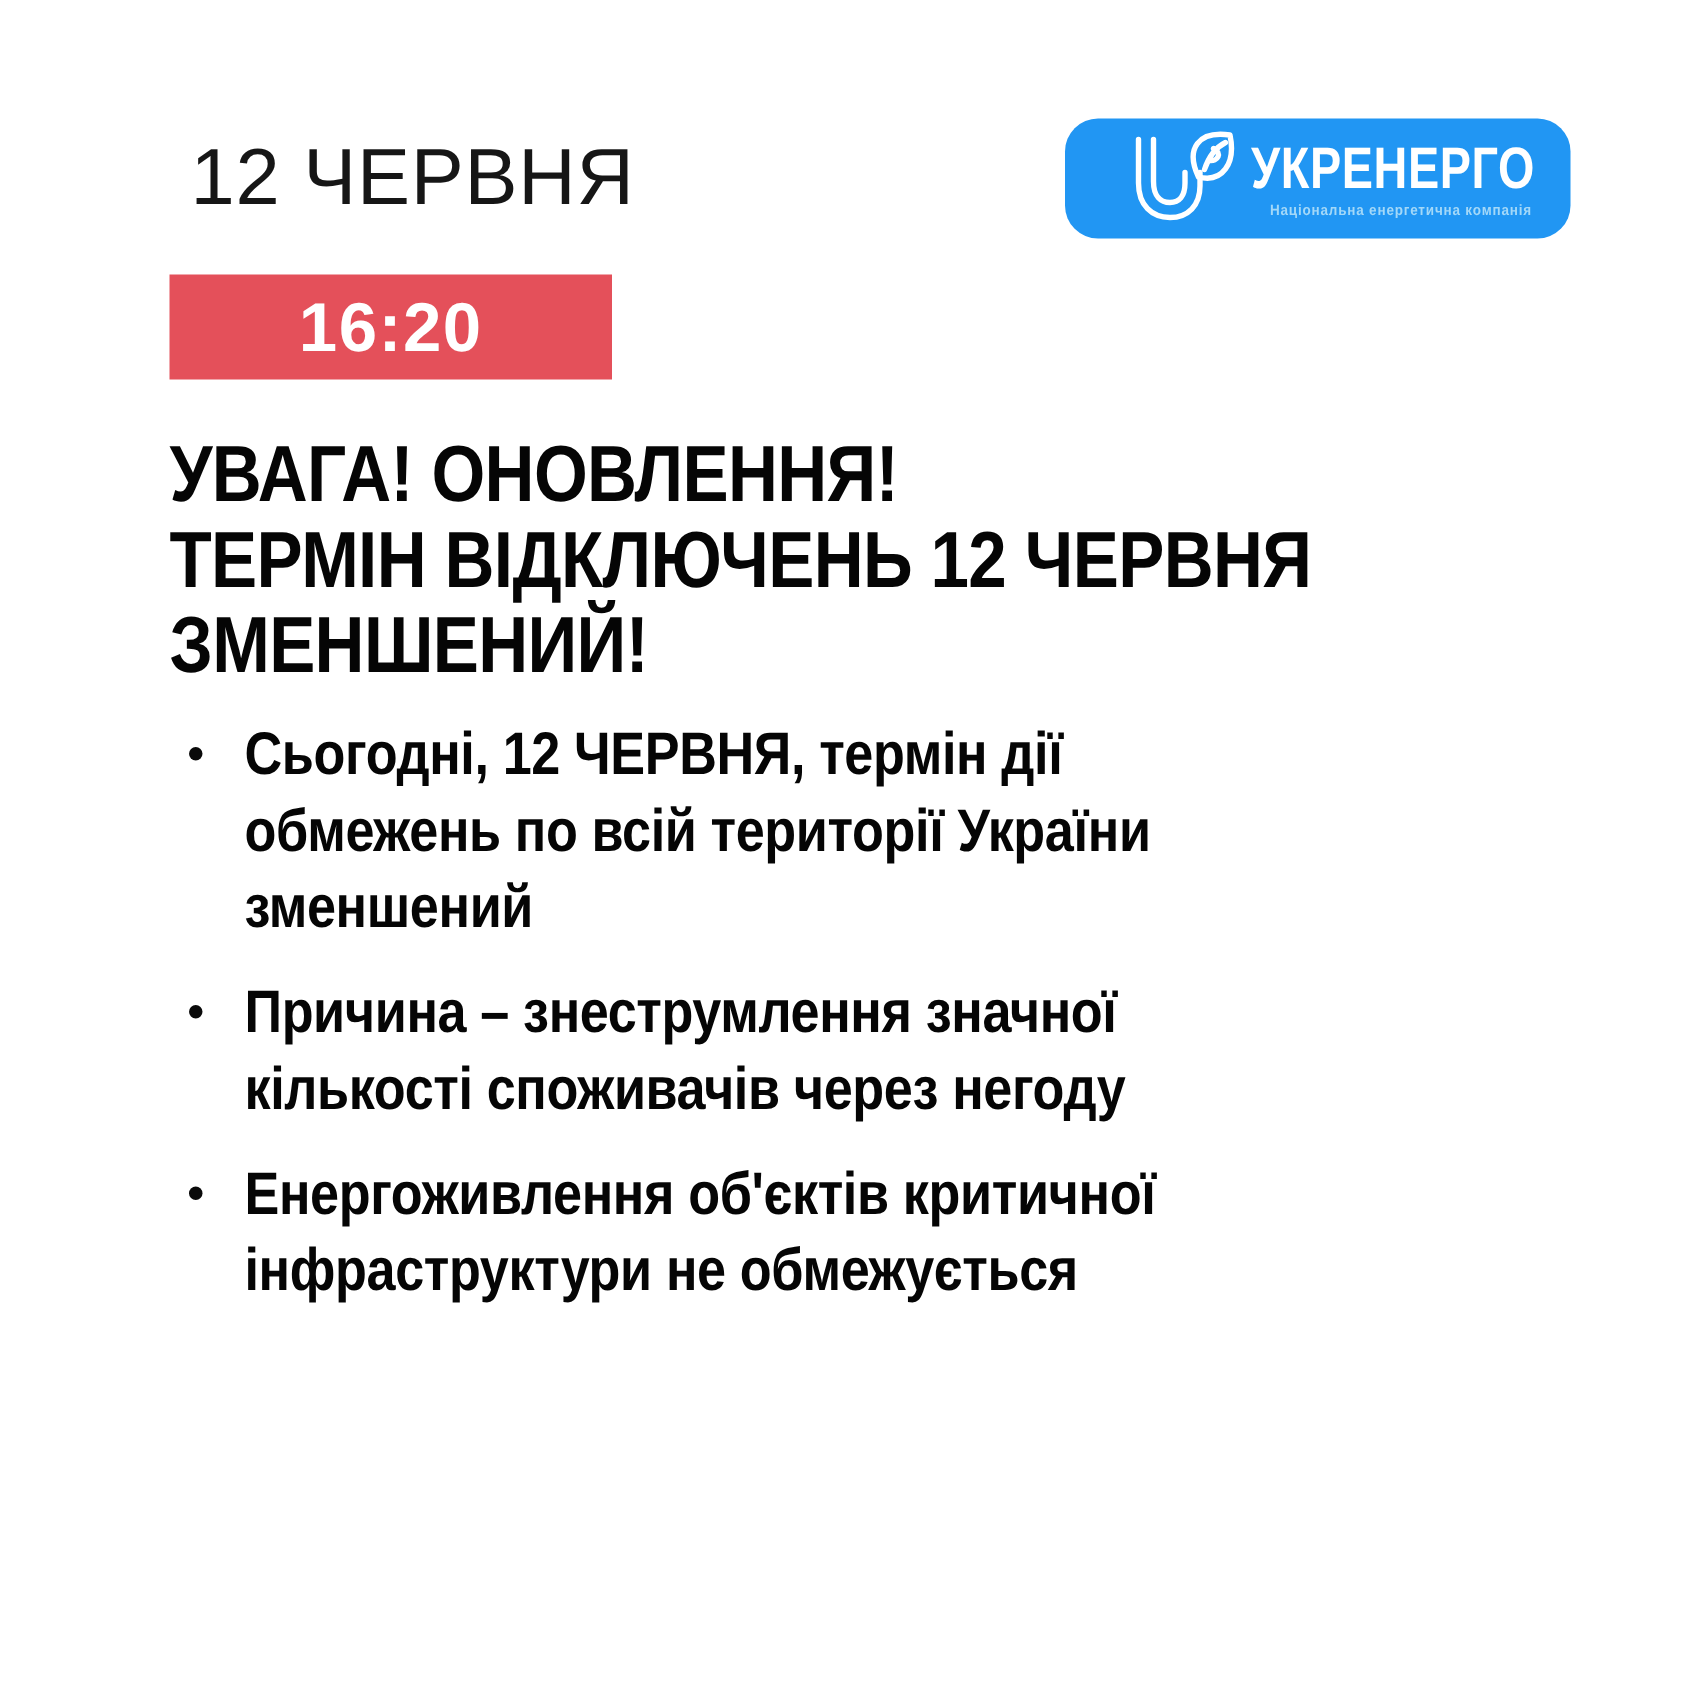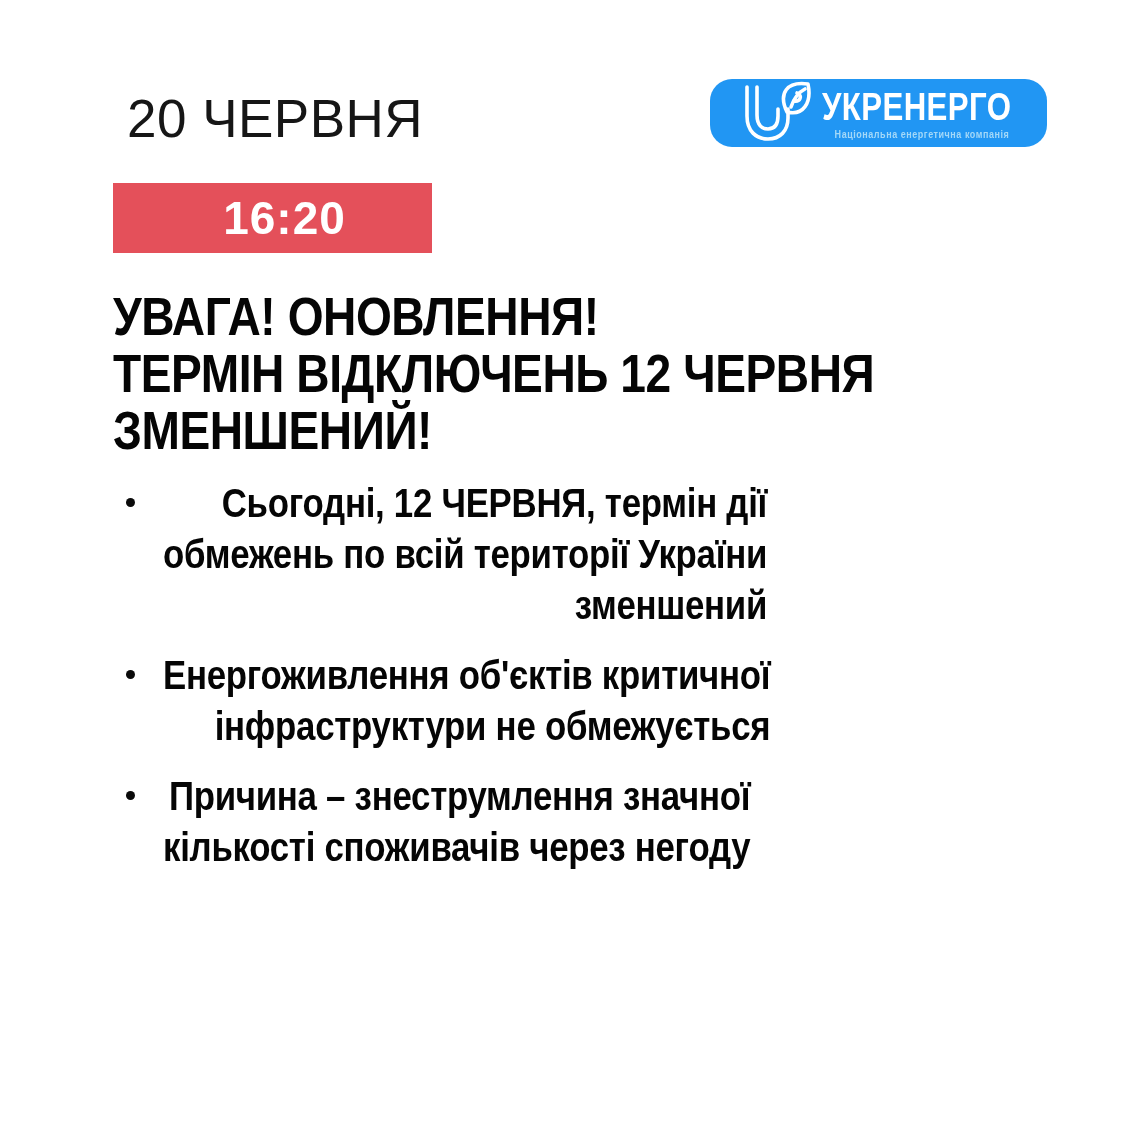--- a/index.html
+++ b/index.html
@@ -16,77 +16,77 @@
   
   .date {
     position: absolute; left: 127px; top: 88px;
     font-size: 53px; font-weight: 400; letter-spacing: 0.5px;
     white-space: nowrap; color: #161616;
   }
 
   
   .logo-badge {
     position: absolute; left: 710px; top: 79px;
-    width: 337px; height: 68px;
+    width: 337px; height: 80px;
     background: #2196f3; border-radius: 22px;
     display: flex; align-items: center;
-    padding-left: 32px; box-sizing: border-box;
+    padding-left: 44px; box-sizing: border-box;
   }
   .logo-mark { width: 74px; height: 64px; flex: 0 0 auto; display: block; }
   .logo-text { margin-left: 6px; display: flex; flex-direction: column; }
   .logo-title {
     font-size: 39px; font-weight: 700; color: #ffffff;
     white-space: nowrap; transform: scaleX(0.8); transform-origin: 0 50%;
     letter-spacing: 0.5px; line-height: 1;
   }
   .logo-subtitle {
     margin-top: 3px; padding-left: 14px;
     font-size: 10px; font-weight: 700; color: #a3d8f8;
     letter-spacing: 0.6px; white-space: nowrap;
     transform: scaleX(0.9); transform-origin: 0 50%;
   }
 
   
   .time-badge {
     position: absolute; left: 113px; top: 183px;
     width: 295px; height: 70px;
     background: #e4505a;
-    display: flex; align-items: center; justify-content: center; padding-left: 24px;
+    display: flex; align-items: center; justify-content: center;
   }
   .time-badge span {
     color: #ffffff; font-size: 46px; font-weight: 700; letter-spacing: 1px;
   }
 
   
   .headline { position: absolute; left: 113px; top: 288px; }
   .h-line {
     font-size: 53px; font-weight: 700; line-height: 57px;
     white-space: nowrap; transform: scaleX(0.87); transform-origin: 0 0;
     letter-spacing: -0.5px; color: #050505;
   }
 
   
   .bullets { position: absolute; left: 126px; top: 478px; }
-  .bullet { display: flex; align-items: flex-start; margin-bottom: 19px; text-align: right; }
+  .bullet { display: flex; align-items: flex-start; margin-bottom: 19px; }
   .dot {
     flex: 0 0 auto; width: 9px; height: 9px; border-radius: 50%;
     background: #0a0a0a; margin-top: 20px; margin-right: 28px;
   }
   .b-line {
     font-size: 40px; font-weight: 700; line-height: 51px;
     white-space: nowrap; transform: scaleX(0.87); transform-origin: 0 0;
     letter-spacing: -0.3px; color: #050505;
   }
 </style>
 </head>
 <body>
 
 <div class="canvas">
 
-  <div class="date">20 ЧЕРВНЯ</div>
+  <div class="date">12 ЧЕРВНЯ</div>
 
   <div class="logo-badge">
     <span class="logo-mark">
       <svg viewBox="0 0 74 64" width="74" height="64" fill="none" stroke="#ffffff" stroke-width="3.6" stroke-linecap="round" stroke-linejoin="round">
         <path d="M5 6 V35 C5 50 14 58 26 58 C38 58 46 50 46 37 V28"></path>
         <path d="M15 6 V34 C15 44 20 48 26 48 C32 48 36 44 36 35 V28"></path>
         <path d="M45 31 C36 12 45 0 66 3 C70 22 61 35 45 31 Z"></path>
         <path d="M49 26 C52 17 57 11 63 8"></path>
         <path d="M52 20 C58 21 61 15 55 12"></path>
       </svg>
@@ -115,27 +115,27 @@
         <div class="b-line">Сьогодні, 12 ЧЕРВНЯ, термін дії</div>
         <div class="b-line">обмежень по всій території України</div>
         <div class="b-line">зменшений</div>
       </div>
     </div>
 
 
     <div class="bullet">
       <span class="dot"></span>
       <div class="b-lines">
-        <div class="b-line">Енергоживлення об'єктів критичної</div>
-        <div class="b-line">інфраструктури не обмежується</div>
+        <div class="b-line">Причина – знеструмлення значної</div>
+        <div class="b-line">кількості споживачів через негоду</div>
       </div>
     </div>
 
     <div class="bullet">
       <span class="dot"></span>
       <div class="b-lines">
-        <div class="b-line">Причина – знеструмлення значної</div>
-        <div class="b-line">кількості споживачів через негоду</div>
+        <div class="b-line">Енергоживлення об'єктів критичної</div>
+        <div class="b-line">інфраструктури не обмежується</div>
       </div>
     </div>
 
   </div>
 </div>
 
 </body></html>

